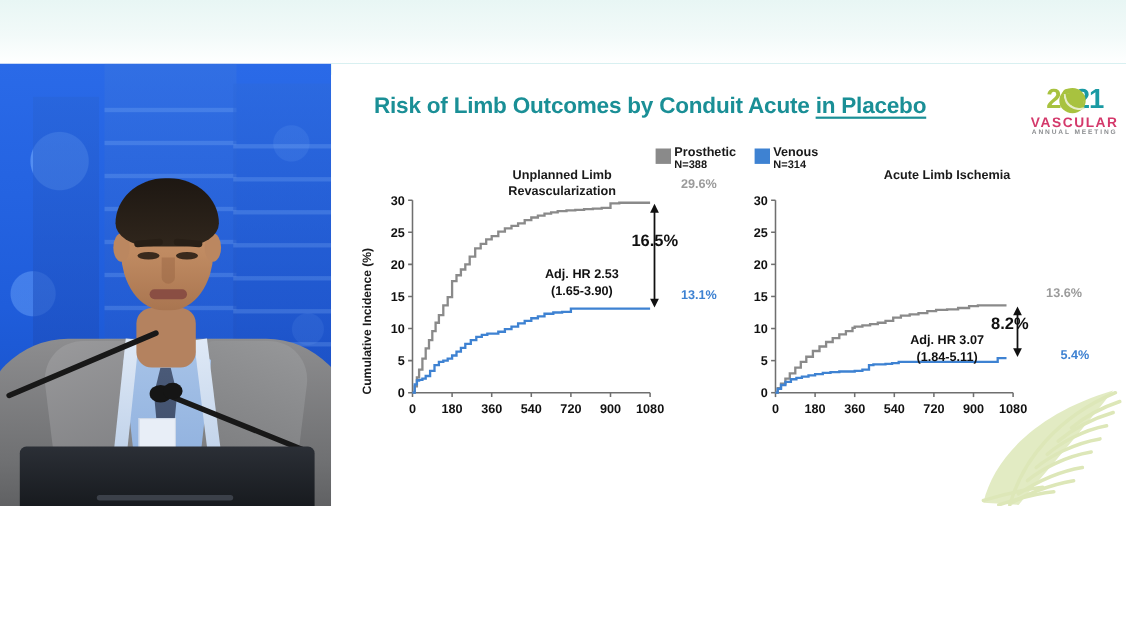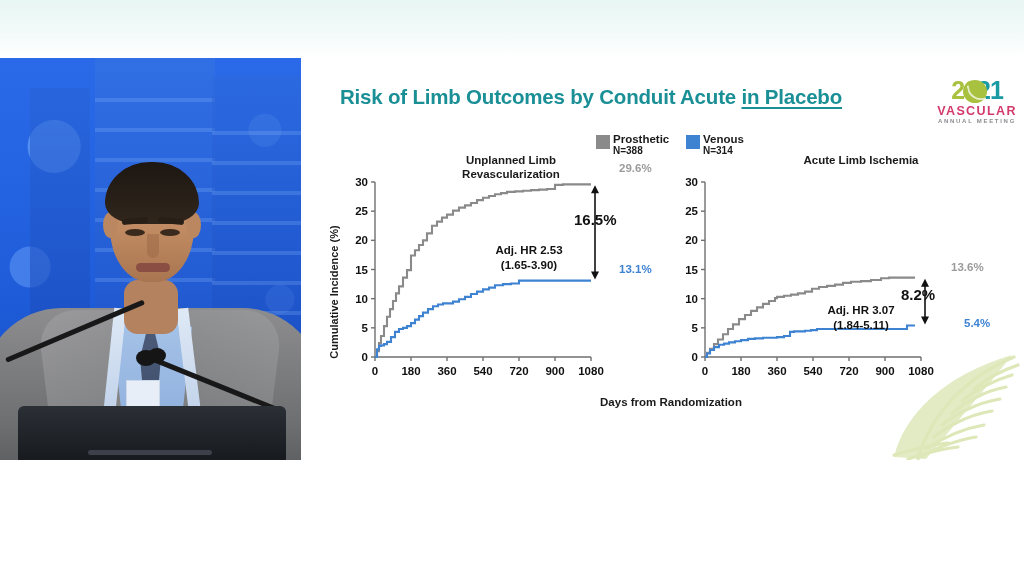--- a/index.html
+++ b/index.html
@@ -338,21 +338,20 @@
         <span class="lg-lb">Venous</span>
         <span class="lg-n">N=314</span>
       </div>
     </div>
 
     <div class="panel-head ph-right">Acute Limb Ischemia</div>
     <div class="panel-head ph-left">Unplanned Limb Revascularization</div>
 
     <div class="ylab">Cumulative Incidence (%)</div>
 
-    <div class="xlab">Days from Randomization</div>
 
     <div class="plot" id="plot-left" style="left:42px;  top:118px;">
         <svg width="262" height="215" viewBox="0 0 262 215">
           <line x1="32" y1="6" x2="32" y2="181" stroke="#6f6f6f" stroke-width="1.4"></line>
           <line x1="32" y1="181" x2="248" y2="181" stroke="#6f6f6f" stroke-width="1.4"></line>
           <line x1="28" y1="181" x2="32" y2="181" stroke="#6f6f6f" stroke-width="1.4"></line>
           <text x="25" y="185" text-anchor="end" font-size="11.5" font-weight="bold" fill="#111" font-family="&quot;Liberation Sans&quot;, sans-serif">0</text>
           <line x1="28" y1="151.83333333333334" x2="32" y2="151.83333333333334" stroke="#6f6f6f" stroke-width="1.4"></line>
           <text x="25" y="155.83333333333334" text-anchor="end" font-size="11.5" font-weight="bold" fill="#111" font-family="&quot;Liberation Sans&quot;, sans-serif">5</text>
           <line x1="28" y1="122.66666666666667" x2="32" y2="122.66666666666667" stroke="#6f6f6f" stroke-width="1.4"></line>

